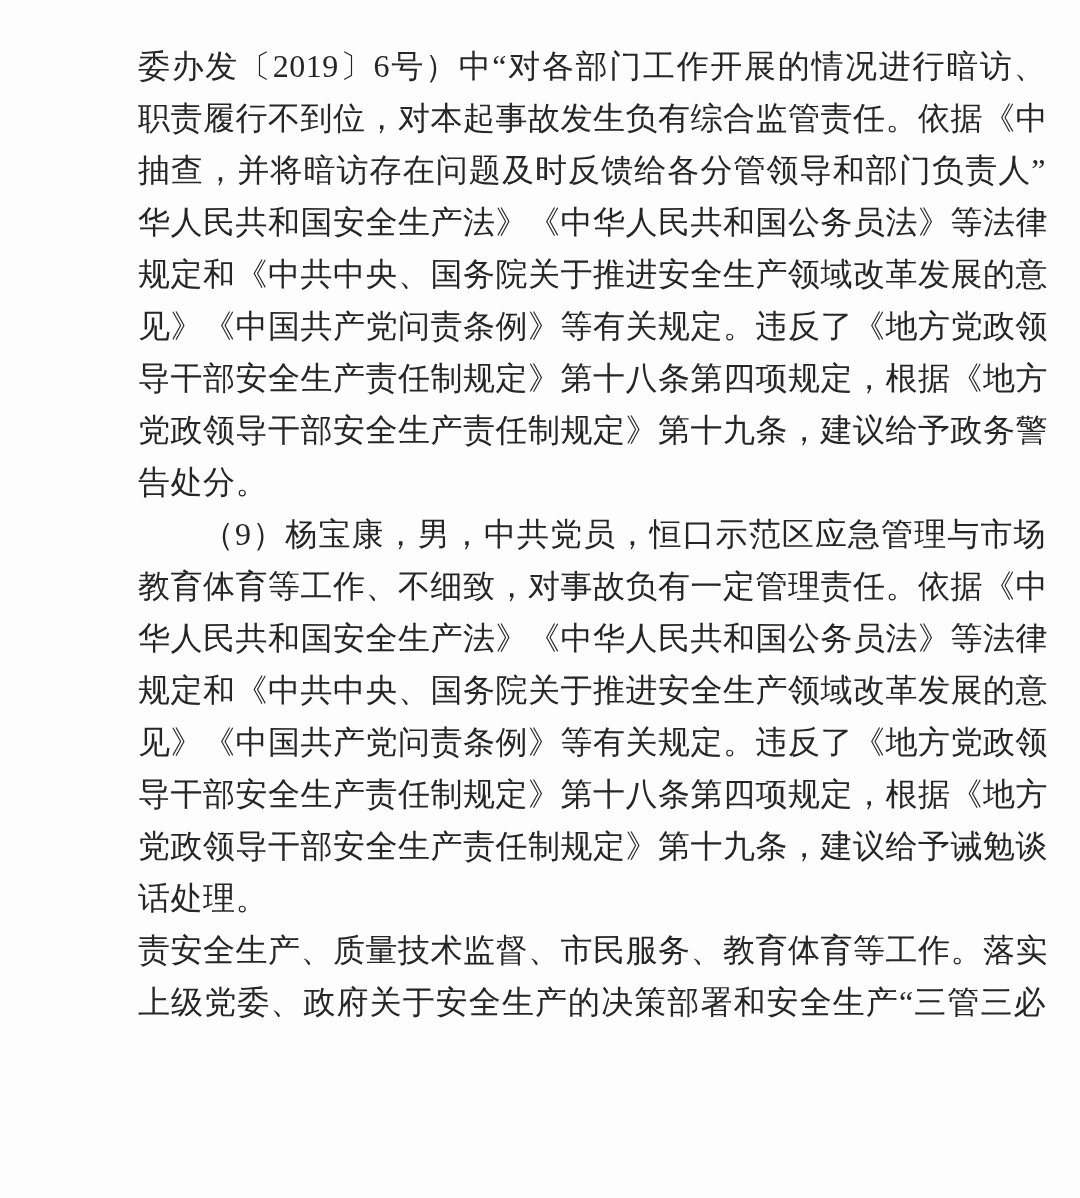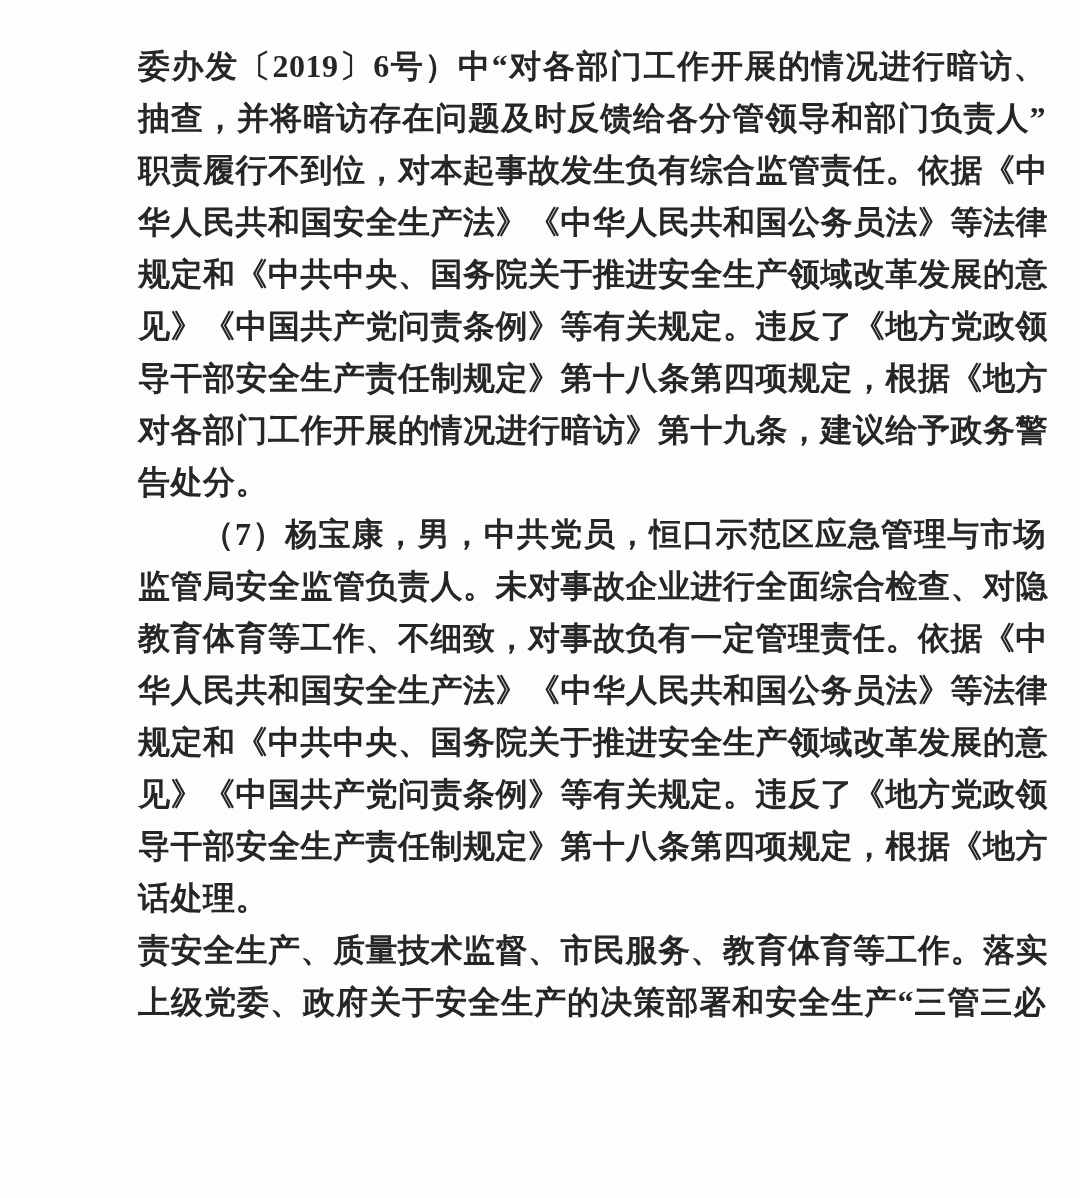--- a/index.html
+++ b/index.html
@@ -22,21 +22,20 @@
   .doc {
     position: absolute;
     left: 138px;
     top: 40px;
     width: 908px;
     color: #262626;
   }
   .para {
     margin: 0;
     padding: 0;
-    font-weight: bold;
   }
   .line {
     font-size: 32px;
     line-height: 52px;
     height: 52px;
     white-space: nowrap;
     text-align: justify;
     text-align-last: justify;
     text-justify: inter-character;
     letter-spacing: 0.5px;
@@ -50,38 +49,38 @@
   }
 </style>
 </head>
 <body>
 
 <div class="page">
   <div class="doc">
 
     <div class="para">
       <div class="line">委办发〔2019〕6号）中“对各部门工作开展的情况进行暗访、</div>
+      <div class="line">职责履行不到位，对本起事故发生负有综合监管责任。依据《中</div>
       <div class="line">抽查，并将暗访存在问题及时反馈给各分管领导和部门负责人”</div>
-      <div class="line">职责履行不到位，对本起事故发生负有综合监管责任。依据《中</div>
       <div class="line">华人民共和国安全生产法》《中华人民共和国公务员法》等法律</div>
       <div class="line">规定和《中共中央、国务院关于推进安全生产领域改革发展的意</div>
       <div class="line">见》《中国共产党问责条例》等有关规定。违反了《地方党政领</div>
       <div class="line">导干部安全生产责任制规定》第十八条第四项规定，根据《地方</div>
-      <div class="line">对各部门工作开展的情况进行暗访》第十九条，建议给予政务警</div>
+      <div class="line">党政领导干部安全生产责任制规定》第十九条，建议给予政务警</div>
       <div class="line short">告处分。</div>
     </div>
 
     <div class="para">
-      <div class="line indent">（7）杨宝康，男，中共党员，恒口示范区应急管理与市场</div>
-      <div class="line">监管局安全监管负责人。未对事故企业进行全面综合检查、对隐</div>
+      <div class="line indent">（9）杨宝康，男，中共党员，恒口示范区应急管理与市场</div>
       <div class="line">教育体育等工作、不细致，对事故负有一定管理责任。依据《中</div>
       <div class="line">华人民共和国安全生产法》《中华人民共和国公务员法》等法律</div>
       <div class="line">规定和《中共中央、国务院关于推进安全生产领域改革发展的意</div>
       <div class="line">见》《中国共产党问责条例》等有关规定。违反了《地方党政领</div>
       <div class="line">导干部安全生产责任制规定》第十八条第四项规定，根据《地方</div>
+      <div class="line">党政领导干部安全生产责任制规定》第十九条，建议给予诫勉谈</div>
       <div class="line short">话处理。</div>
     </div>
 
     <div class="para">
       <div class="line">责安全生产、质量技术监督、市民服务、教育体育等工作。落实</div>
       <div class="line">上级党委、政府关于安全生产的决策部署和安全生产“三管三必</div>
     </div>
 
   </div>
 </div>

